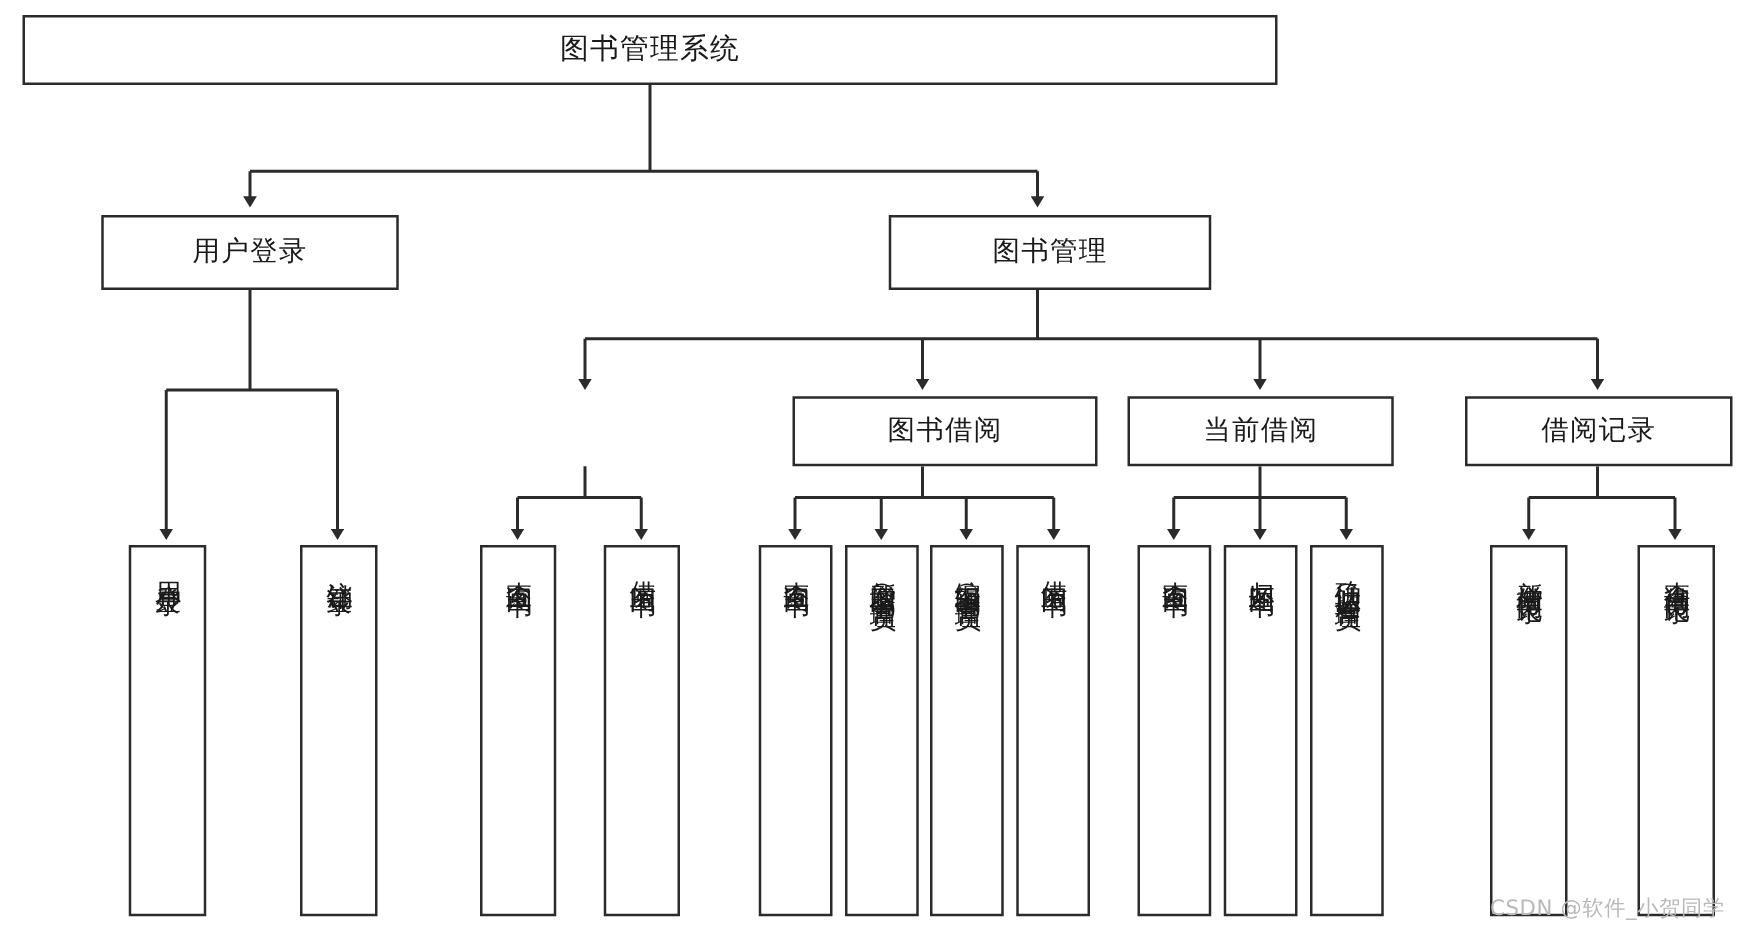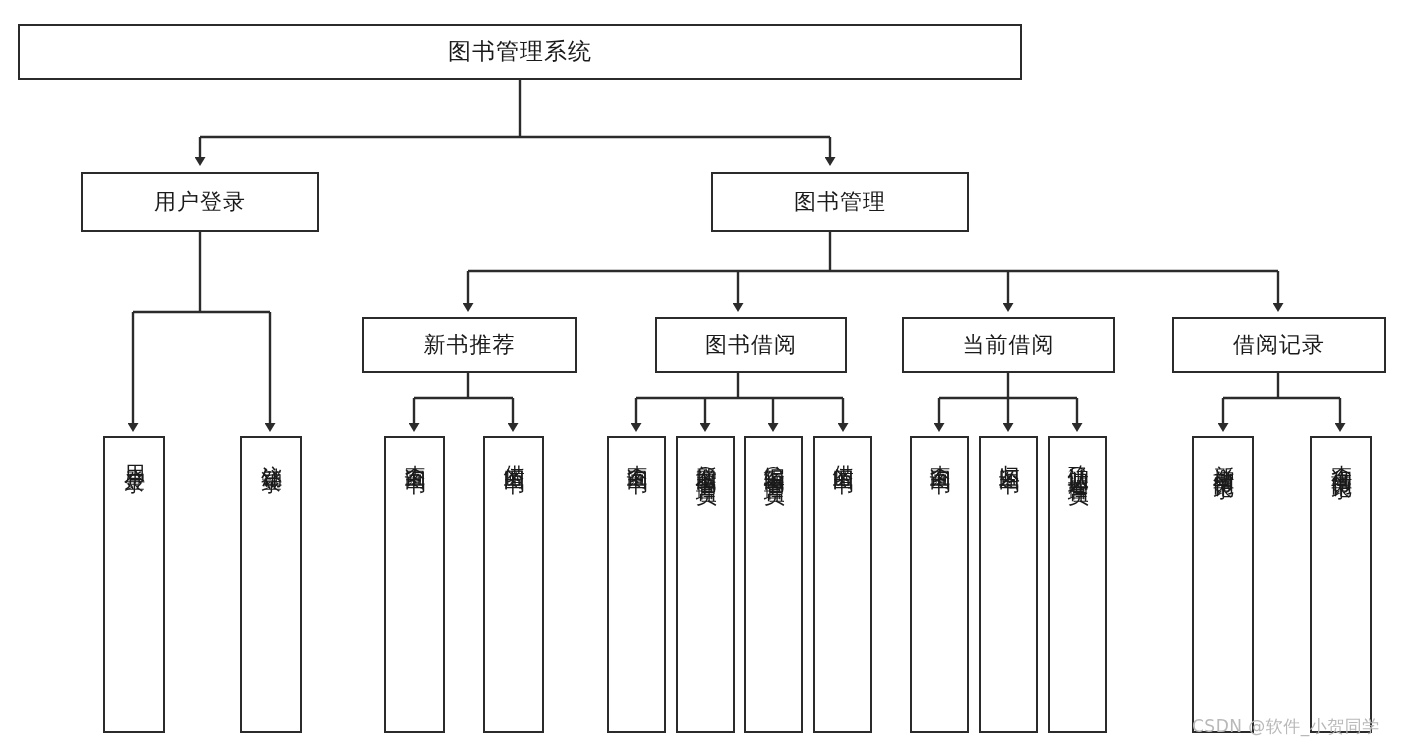--- a/index.html
+++ b/index.html
@@ -115,35 +115,32 @@
       <path d="M1008,398 L1008,424" marker-end="url(#arrow)"></path>
       <path d="M1077,398 L1077,424" marker-end="url(#arrow)"></path>
 
       <path d="M1278,373 L1278,398"></path>
       <path d="M1223,398 L1340,398"></path>
       <path d="M1223,398 L1223,424" marker-end="url(#arrow)"></path>
       <path d="M1340,398 L1340,424" marker-end="url(#arrow)"></path>
     </g>
   </svg>
 
-  <div class="node horizontal root" style="left:18px; top:24px; width:1004px; height:56px;">
+  <div class="node horizontal root" style="left:18px; top:12px; width:1004px; height:56px;">
     <span>图书管理系统</span>
   </div>
 
   <div class="node horizontal" style="left:81px; top:172px; width:238px; height:60px;">
     <span>用户登录</span>
   </div>
   <div class="node horizontal" style="left:711px; top:172px; width:258px; height:60px;">
     <span>图书管理</span>
   </div>
 
-  <div class="node horizontal" style="left:362px; top:317px; width:215px; height:56px;">
-    <span>新书推荐</span>
-  </div>
-  <div class="node horizontal" style="left:655px; top:317px; width:192px; height:56px;">
+  <div class="node horizontal" style="left:634px; top:317px; width:244px; height:56px;">
     <span>图书借阅</span>
   </div>
   <div class="node horizontal" style="left:1172px; top:317px; width:214px; height:56px;">
     <span>借阅记录</span>
   </div>
   <div class="node horizontal" style="left:902px; top:317px; width:213px; height:56px;">
     <span>当前借阅</span>
   </div>
 
   <div class="node vertical" style="left:103px; top:436px; width:62px; height:297px;">

